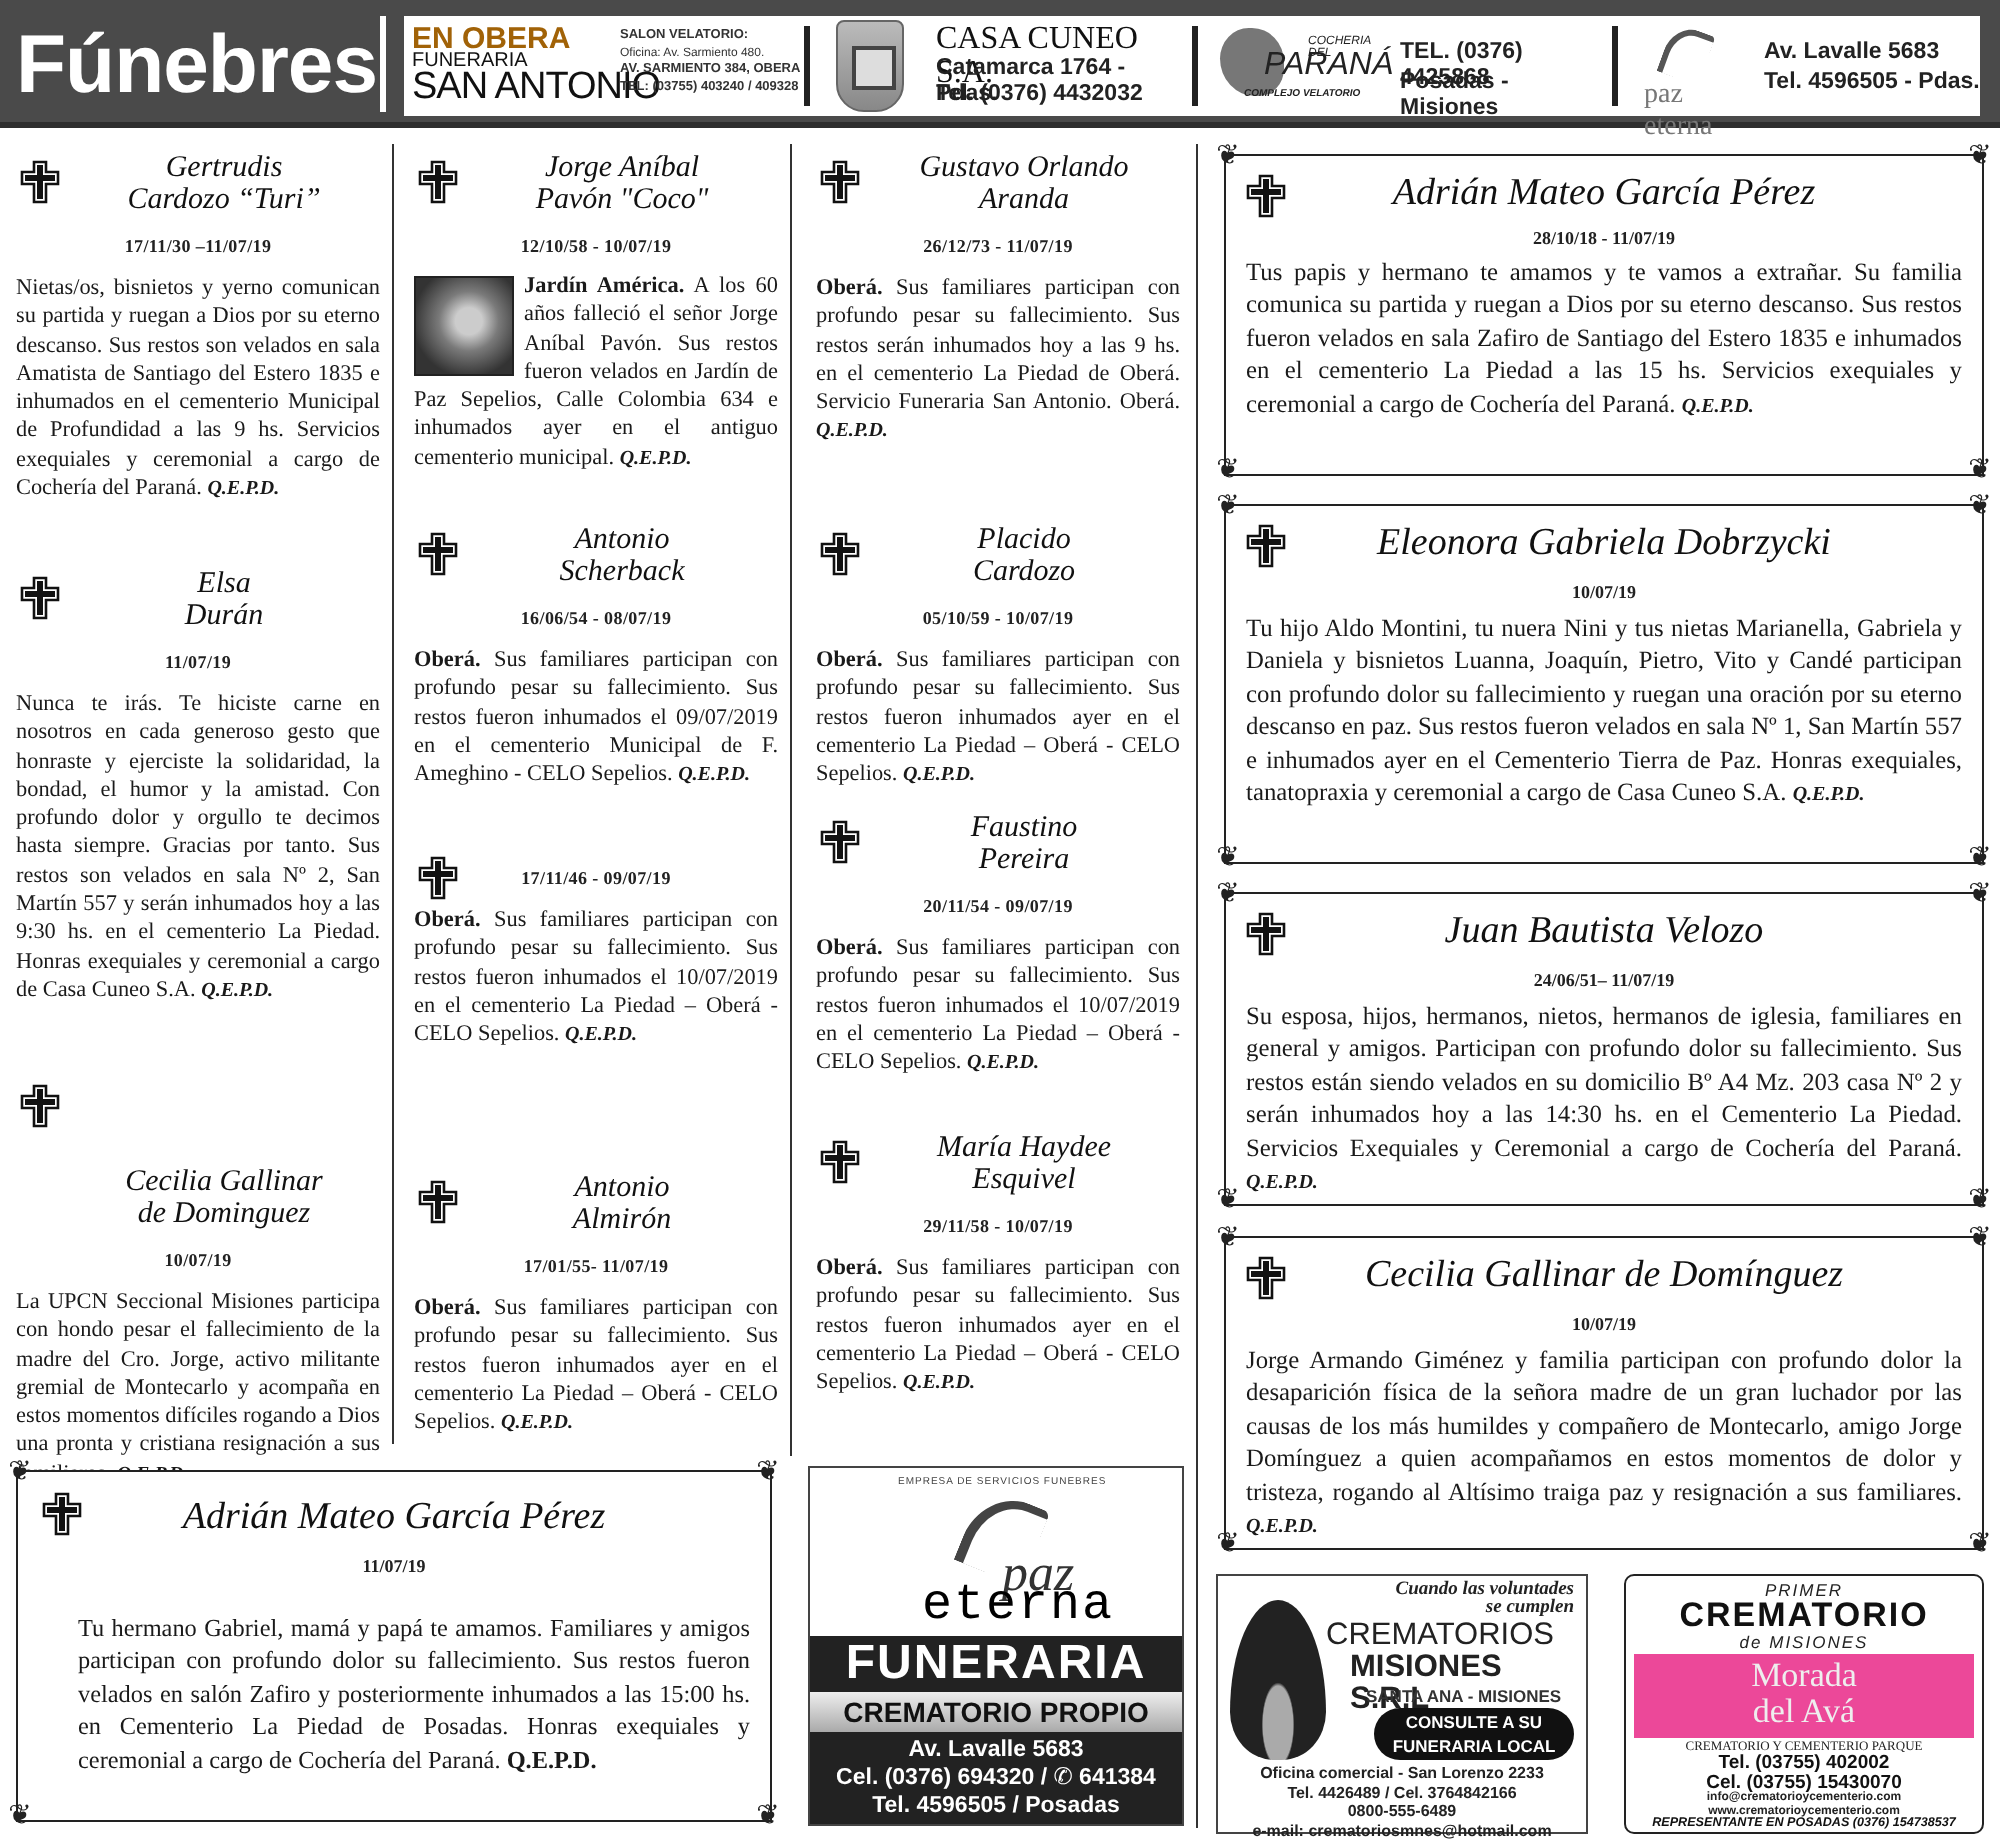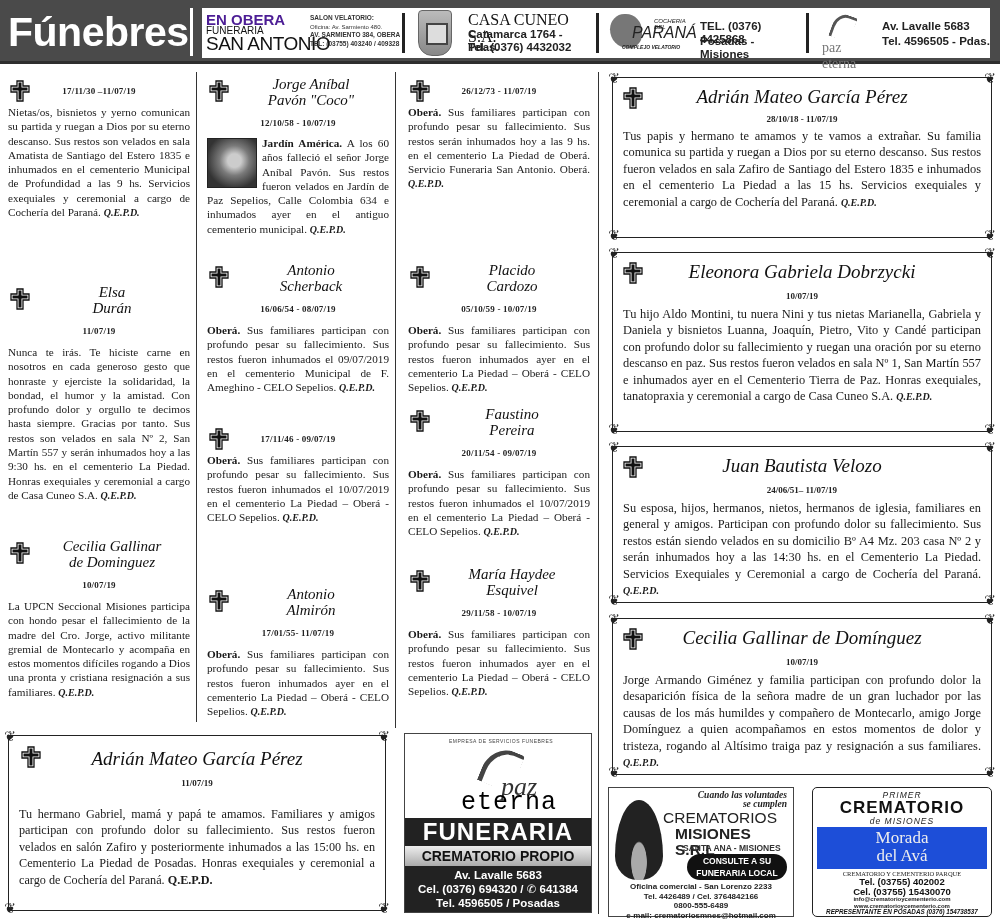--- a/index.html
+++ b/index.html
@@ -7,21 +7,21 @@
   body { font-family: "Liberation Serif", "DejaVu Serif", serif; color: #1a1a1a; position: relative; }
 
   
   .header { position: absolute; left: 0; top: 0; width: 1000px; height: 64px; background: #4a4a4a; border-bottom: 3px solid #2e2e2e; }
   .header-title { position: absolute; left: 8px; top: 6px; width: 180px; height: 52px; color: #fff; font-family: "Liberation Sans", "DejaVu Sans", sans-serif; font-weight: bold; font-size: 41px; line-height: 52px; letter-spacing: -0.5px; }
   .header-sep { position: absolute; left: 190px; top: 8px; width: 3px; height: 48px; background: #fff; }
   .ad-strip { position: absolute; left: 202px; top: 8px; width: 788px; height: 50px; background: #fff; }
   .ad { position: absolute; top: 0; height: 50px; font-family: "Liberation Sans", "DejaVu Sans", sans-serif; }
   .ad-divider { position: absolute; top: 5px; width: 3px; height: 40px; background: #222; }
 
-  .sa-1 { position: absolute; left: 4px; top: 4px; font-weight: bold; font-size: 15px; line-height: 15px; color: #4c1d95; }
+  .sa-1 { position: absolute; left: 4px; top: 4px; font-weight: bold; font-size: 15px; line-height: 15px; color: #a16207; }
   .sa-2 { position: absolute; left: 4px; top: 18px; font-size: 10px; line-height: 10px; color: #111; }
   .sa-3 { position: absolute; left: 4px; top: 26px; font-size: 19px; line-height: 20px; color: #111; letter-spacing: -0.5px; }
   .sa-info { position: absolute; left: 108px; top: 6px; width: 100px; font-size: 6px; line-height: 8.5px; color: #333; }
   .sa-info b { font-size: 6.5px; }
 
   .cc-logo { position: absolute; left: 6px; top: 2px; width: 34px; height: 46px; background: linear-gradient(#bbb, #888); border-radius: 4px 4px 14px 14px; border: 1px solid #666; }
   .cc-logo::after { content: ""; position: absolute; left: 7px; top: 12px; width: 18px; height: 18px; border: 2px solid #444; background: #ddd; }
   .cc-1 { position: absolute; left: 56px; top: 3px; font-family: "Liberation Serif", serif; font-size: 16px; line-height: 17px; color: #111; }
   .cc-2, .cc-3 { position: absolute; left: 56px; font-weight: bold; font-size: 11.5px; line-height: 13px; color: #222; font-family: "Liberation Sans", sans-serif; }
   .cc-2 { top: 20px; } .cc-3 { top: 33px; }
@@ -77,21 +77,21 @@
   .ad-cm .t1 { position: absolute; left: 54px; top: 22px; font-weight: normal; font-size: 15.5px; line-height: 16px; color: #222; }
   .ad-cm .t2 { position: absolute; left: 66px; top: 38px; font-weight: bold; font-size: 15.5px; line-height: 16px; color: #222; }
   .ad-cm .t3 { position: absolute; left: 74px; top: 55px; font-weight: bold; font-size: 8.5px; color: #333; }
   .ad-cm .pill { position: absolute; left: 78px; top: 66px; width: 100px; height: 26px; background: #111; border-radius: 14px; color: #fff; font-weight: bold; font-size: 8.5px; line-height: 12px; text-align: center; padding-top: 1px; }
   .ad-cm .foot { position: absolute; left: 4px; top: 94px; width: 176px; font-weight: bold; font-size: 8px; line-height: 9.5px; text-align: center; color: #222; }
 
   .ad-ma { position: absolute; left: 812px; top: 787px; width: 180px; height: 130px; border: 1.5px solid #222; border-radius: 5px; background: #fff; font-family: "Liberation Sans", "DejaVu Sans", sans-serif; text-align: center; }
   .ad-ma .p1 { position: absolute; left: 0; top: 2px; width: 100%; font-style: italic; font-size: 8.5px; letter-spacing: 1px; color: #222; }
   .ad-ma .p2 { position: absolute; left: 0; top: 10px; width: 100%; font-weight: bold; font-size: 17px; letter-spacing: 1px; color: #111; }
   .ad-ma .p3 { position: absolute; left: 0; top: 28px; width: 100%; font-style: italic; font-size: 8.5px; letter-spacing: 1px; color: #222; }
-  .ad-ma .black { position: absolute; left: 4px; top: 39px; width: 170px; height: 42px; background: #1d4ed8; color: #eee; font-family: "Liberation Serif", serif; font-size: 17px; line-height: 18px; padding-top: 2px; }
+  .ad-ma .black { position: absolute; left: 4px; top: 39px; width: 170px; height: 42px; background: #ec4899; color: #eee; font-family: "Liberation Serif", serif; font-size: 17px; line-height: 18px; padding-top: 2px; }
   .ad-ma .p4 { position: absolute; left: 0; top: 82px; width: 100%; font-family: "Liberation Serif", serif; font-size: 6.5px; color: #222; }
   .ad-ma .p5 { position: absolute; left: 0; top: 89px; width: 100%; font-weight: bold; font-size: 9.5px; line-height: 10px; color: #111; }
   .ad-ma .p6 { position: absolute; left: 0; top: 108px; width: 100%; font-weight: bold; font-size: 6px; line-height: 7px; color: #222; }
   .ad-ma .p7 { position: absolute; left: 0; top: 120px; width: 100%; font-weight: bold; font-style: italic; font-size: 6.3px; color: #111; }
 </style>
 </head>
 <body>
 
 <div class="header">
   <div class="header-title">Fúnebres</div>
@@ -153,20 +153,24 @@
 <div class="col-rule" style="left:196px;top:72px;height:650px;"></div>
 <div class="col-rule" style="left:395px;top:72px;height:656px;"></div>
 <div class="col-rule" style="left:598px;top:72px;height:842px;"></div>
 
 <div class="notice" style="left:8px;top:76px;width:182px;">
   <div class="cross" style="left:2px;top:4px;">
       <svg>
         <use href="#cross"></use>
       </svg>
     </div>
+  <div class="n-name" style="padding-left:26px;">
+    <span>Gertrudis</span><br>
+    <span>Cardozo “Turi”</span>
+  </div>
   <div class="n-date" style="margin-top:10px;">17/11/30 –11/07/19</div>
   <div class="n-body" style="margin-top:9px;"><span>Nietas/os, bisnietos y yerno comunican su partida y ruegan a Dios por su eterno descanso. Sus restos son velados en sala Amatista de Santiago del Estero 1835 e inhumados en el cementerio Municipal de Profundidad a las 9 hs. Servicios exequiales y ceremonial a cargo de Cochería del Paraná.</span> <span class="qepd">Q.E.P.D.</span></div>
 </div>
 
 <div class="notice" style="left:8px;top:284px;width:182px;">
   <div class="cross" style="left:2px;top:4px;">
       <svg>
         <use href="#cross"></use>
       </svg>
     </div>
@@ -177,21 +181,21 @@
   <div class="n-date" style="margin-top:10px;">11/07/19</div>
   <div class="n-body" style="margin-top:9px;"><span>Nunca te irás. Te hiciste carne en nosotros en cada generoso gesto que honraste y ejerciste la solidaridad, la bondad, el humor y la amistad. Con profundo dolor y orgullo te decimos hasta siempre. Gracias por tanto. Sus restos son velados en sala Nº 2, San Martín 557 y serán inhumados hoy a las 9:30 hs. en el cementerio La Piedad. Honras exequiales y ceremonial a cargo de Casa Cuneo S.A.</span> <span class="qepd">Q.E.P.D.</span></div>
 </div>
 
 <div class="notice" style="left:8px;top:538px;width:182px;">
   <div class="cross" style="left:2px;top:4px;">
       <svg>
         <use href="#cross"></use>
       </svg>
     </div>
-  <div class="n-name" style="padding-left:26px;">
+  <div class="n-name" style="padding-left:26px;margin-top:45px;">
     <span>Cecilia Gallinar</span><br>
     <span>de Dominguez</span>
   </div>
   <div class="n-date" style="margin-top:10px;">10/07/19</div>
   <div class="n-body" style="margin-top:9px;"><span>La UPCN Seccional Misiones participa con hondo pesar el fallecimiento de la madre del Cro. Jorge, activo militante gremial de Montecarlo y acompaña en estos momentos difíciles rogando a Dios una pronta y cristiana resignación a sus familiares.</span> <span class="qepd">Q.E.P.D.</span></div>
 </div>
 
 <div class="notice" style="left:207px;top:76px;width:182px;">
   <div class="cross" style="left:2px;top:4px;">
       <svg>
@@ -243,20 +247,24 @@
   <div class="n-date" style="margin-top:10px;">17/01/55- 11/07/19</div>
   <div class="n-body" style="margin-top:9px;"><b>Oberá.</b> <span>Sus familiares participan con profundo pesar su fallecimiento. Sus restos fueron inhumados ayer en el cementerio La Piedad – Oberá - CELO Sepelios.</span> <span class="qepd">Q.E.P.D.</span></div>
 </div>
 
 <div class="notice" style="left:408px;top:76px;width:182px;">
   <div class="cross" style="left:2px;top:4px;">
       <svg>
         <use href="#cross"></use>
       </svg>
     </div>
+  <div class="n-name" style="padding-left:26px;">
+    <span>Gustavo Orlando</span><br>
+    <span>Aranda</span>
+  </div>
   <div class="n-date" style="margin-top:10px;">26/12/73 - 11/07/19</div>
   <div class="n-body" style="margin-top:9px;"><b>Oberá.</b> <span>Sus familiares participan con profundo pesar su fallecimiento. Sus restos serán inhumados hoy a las 9 hs. en el cementerio La Piedad de Oberá. Servicio Funeraria San Antonio. Oberá.</span> <span class="qepd">Q.E.P.D.</span></div>
 </div>
 
 <div class="notice" style="left:408px;top:262px;width:182px;">
   <div class="cross" style="left:2px;top:4px;">
       <svg>
         <use href="#cross"></use>
       </svg>
     </div>
@@ -361,21 +369,21 @@
     <span class="corner tr">❦</span>
     <span class="corner bl">❦</span>
     <span class="corner br">❦</span>
   <div class="cross" style="left:12px;top:10px;">
       <svg>
         <use href="#cross"></use>
       </svg>
     </div>
   <div class="f-name" style="margin-top:2px;">Adrián Mateo García Pérez</div>
   <div class="f-date" style="margin-top:8px;">11/07/19</div>
-  <div class="f-body" style="margin-top:18px;font-size:12.2px;"><span>Tu hermano Gabriel, mamá y papá te amamos. Familiares y amigos participan con profundo dolor su fallecimiento. Sus restos fueron velados en salón Zafiro y posteriormente inhumados a las 15:00 hs. en Cementerio La Piedad de Posadas. Honras exequiales y ceremonial a cargo de Cochería del Paraná.</span> <b>Q.E.P.D.</b></div>
+  <div class="f-body" style="margin-top:18px;font-size:12.2px;margin-left:20px;"><span>Tu hermano Gabriel, mamá y papá te amamos. Familiares y amigos participan con profundo dolor su fallecimiento. Sus restos fueron velados en salón Zafiro y posteriormente inhumados a las 15:00 hs. en Cementerio La Piedad de Posadas. Honras exequiales y ceremonial a cargo de Cochería del Paraná.</span> <b>Q.E.P.D.</b></div>
 </div>
 
 <div class="ad-pe">
   <div class="logo-area">
     <div class="ring-text">EMPRESA DE SERVICIOS FUNEBRES</div>
     <div class="wing"></div>
     <div class="paz">paz</div>
     <div class="eterna">eterna</div>
   </div>
   <div class="band1">FUNERARIA</div>

